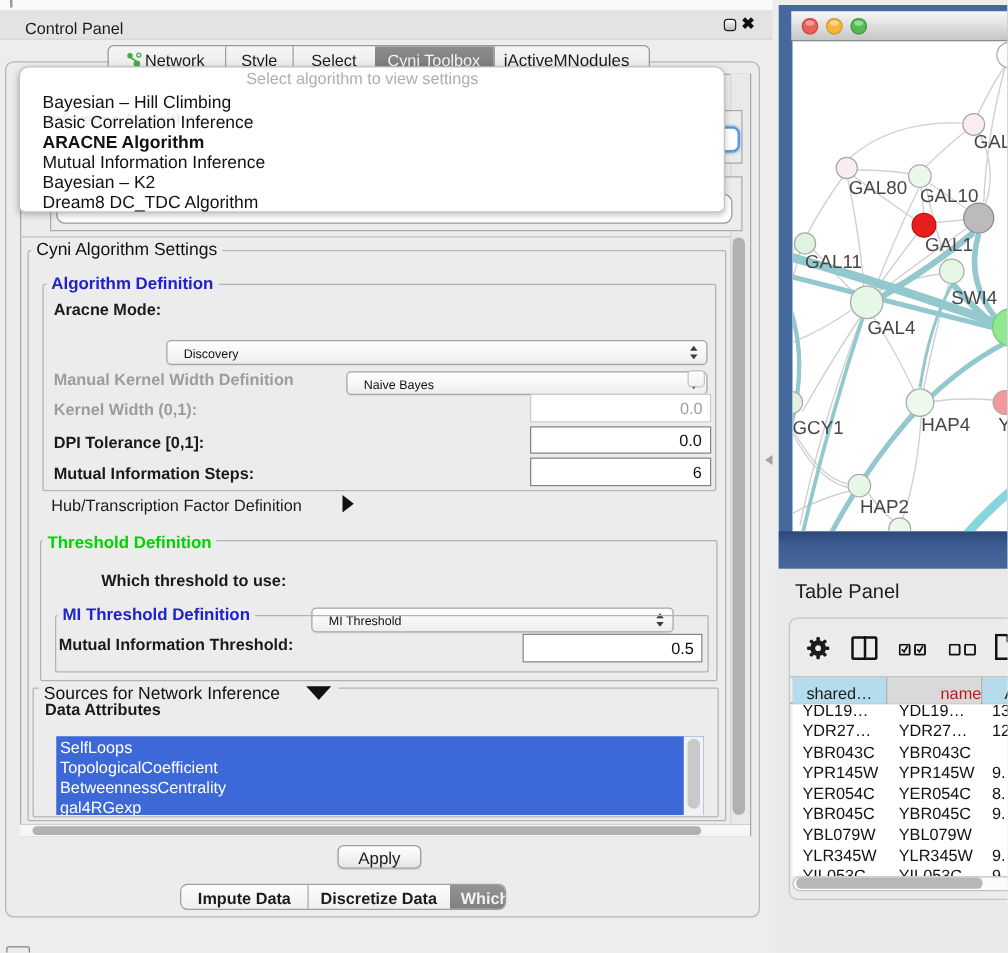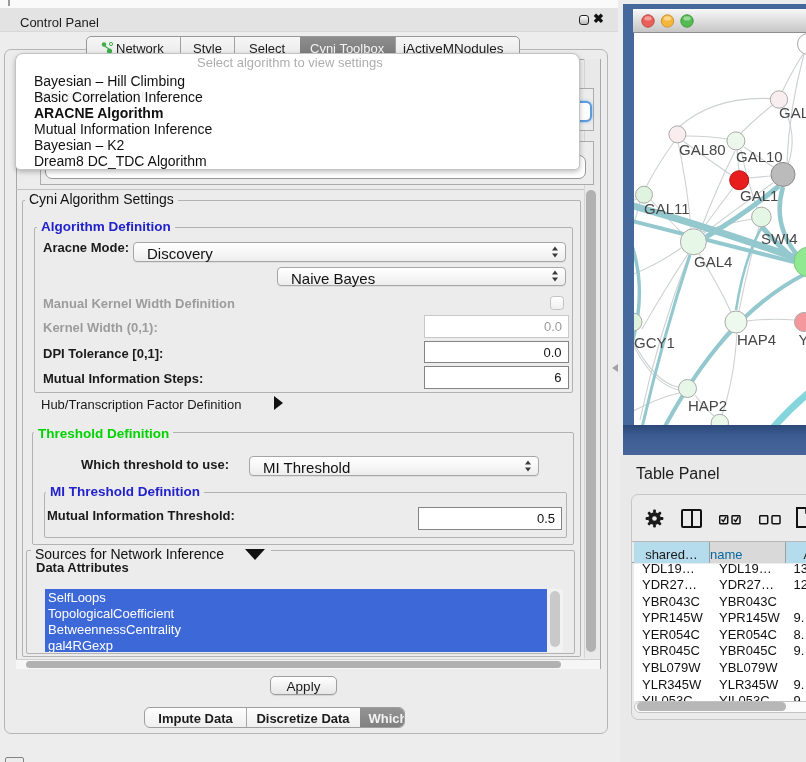--- a/index.html
+++ b/index.html
@@ -2,21 +2,21 @@
 <html><head><meta charset="utf-8">
 <style>
 *{margin:0;padding:0;box-sizing:border-box;}
 html,body{width:806px;height:762px;overflow:hidden;}
 body{font-family:"Liberation Sans",sans-serif;background:#ededed;position:relative;}
 #page{position:absolute;left:0;top:0;width:806px;height:762px;overflow:hidden;}
 .abs{position:absolute;}
 .gb{position:absolute;border:1px solid #b2b2b2;border-radius:2px;}
 .gt{position:absolute;font-size:14px;line-height:14px;background:#ececec;padding:0 4px;white-space:nowrap;color:#111;}
 .lb{position:absolute;font-size:13px;line-height:13px;font-weight:bold;color:#1a1a1a;white-space:nowrap;}
-.cb{position:absolute;background:linear-gradient(#ffffff,#f6f6f6 55%,#ededed);border:1px solid #a6a6a6;border-radius:4px;box-shadow:0 1px 0 rgba(0,0,0,0.06);font-size:15px;color:#111;}
+.cb{position:absolute;background:linear-gradient(#ffffff,#f6f6f6 55%,#ededed);border:1px solid #a6a6a6;border-radius:4px;box-shadow:0 1px 0 rgba(0,0,0,0.06);font-size:10px;color:#111;margin-top:30px;}
 .cb span{position:absolute;left:13px;top:4px;line-height:13px;white-space:nowrap;}
 .cb svg{position:absolute;right:6px;top:50%;margin-top:-6px;}
 .tf{position:absolute;background:#fff;border:1px solid #848484;font-size:13px;color:#111;text-align:right;}
 .tf div{position:absolute;right:6px;top:4px;line-height:13px;}
 .tfd{border:1px solid #c9c9c9;color:#9c9c9c;}
 .seg{position:absolute;font-size:13px;font-weight:bold;color:#1c1c1c;text-align:center;}
 </style></head>
 <body>
 <div id="page">
 
@@ -289,21 +289,21 @@
         <path d="M10 1 L10 6 L15 6" fill="none" stroke="#111" stroke-width="1.6"></path>
       </svg>
 
   <div class="abs" style="left:0;top:45.5px;width:185px;height:22.5px;border-top:1px solid #b8b8b8;border-bottom:1px solid #9f9f9f;">
     <div class="abs" style="left:2.5px;top:0;width:75px;height:21.5px;background:#b5dcec;"></div>
     <div class="abs" style="left:77.5px;top:0;width:1px;height:21.5px;background:#9f9f9f;"></div>
     <div class="abs" style="left:78.5px;top:0;width:75px;height:21.5px;background:#d9d9d9;"></div>
     <div class="abs" style="left:153.5px;top:0;width:1px;height:21.5px;background:#9f9f9f;"></div>
     <div class="abs" style="left:154.5px;top:0;width:31px;height:21.5px;background:#b5dcec;"></div>
     <div class="abs" style="left:2.5px;top:5px;width:75px;text-align:center;font-size:13px;color:#1a1a1a;">shared…</div>
-    <div class="abs" style="left:78.5px;top:5px;width:75px;text-align:left;font-size:13px;color:#0369a1;">name</div>
+    <div class="abs" style="left:78.5px;top:5px;width:75px;text-align:right;font-size:13px;color:#b91c1c;">name</div>
     <div class="abs" style="left:172px;top:5px;font-size:13px;color:#1a1a1a;">A</div>
   </div>
 
   <div class="abs" style="left:2.5px;top:68.5px;width:183px;height:137px;background:#fff;overflow:hidden;">
     <div class="abs" style="left:8px;top:-3px;font-size:13px;color:#111;line-height:16.6px;white-space:pre;">YDL19…
 YDR27…
 YBR043C
 YPR145W
 YER054C
 YBR045C

